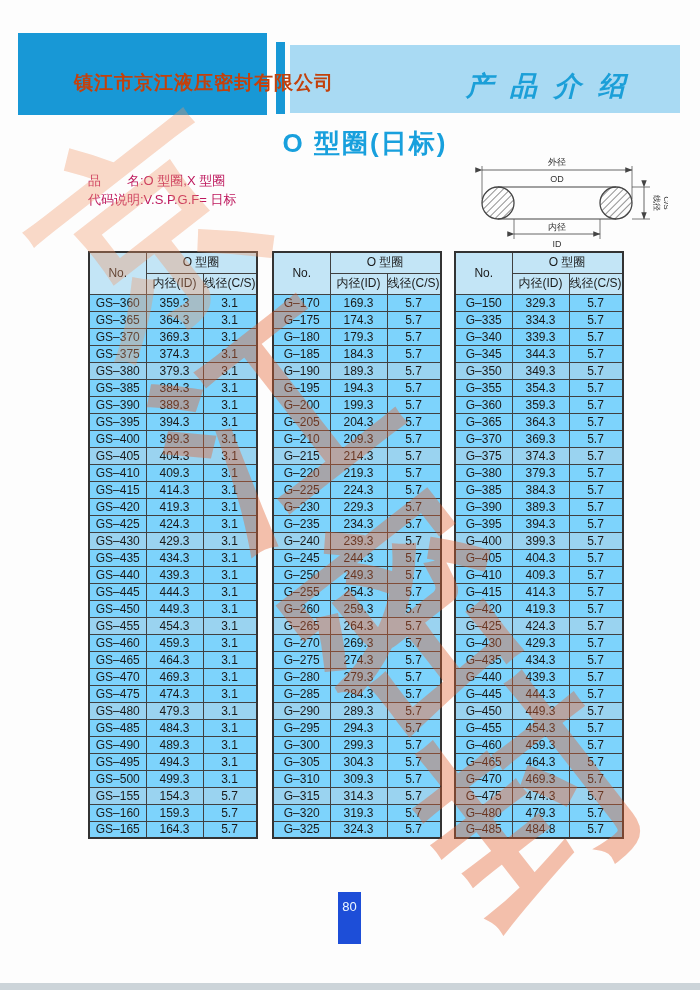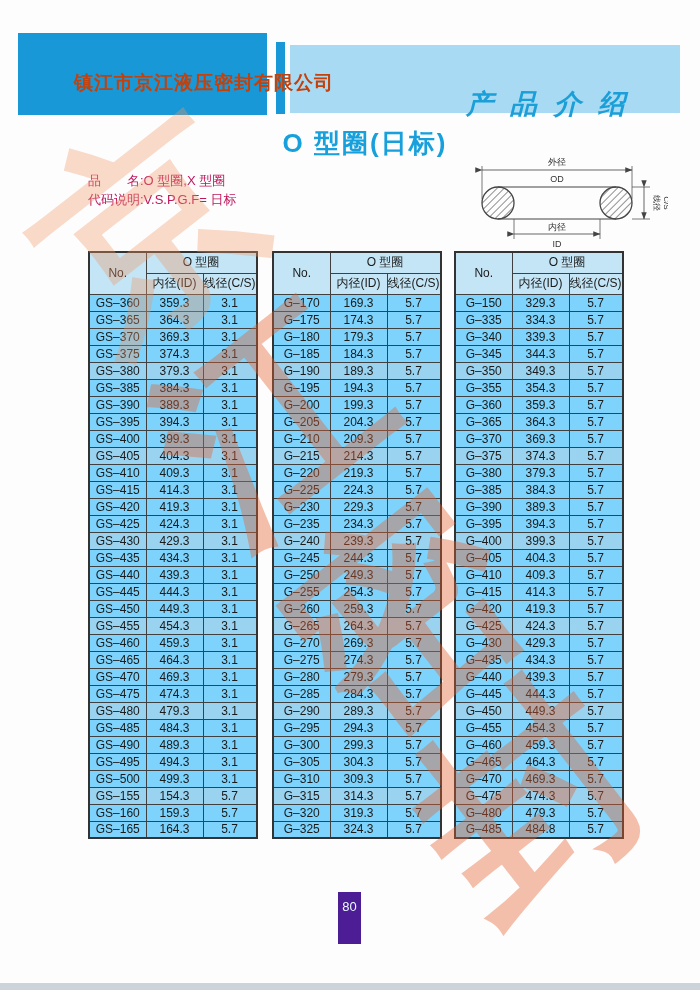--- a/index.html
+++ b/index.html
@@ -14,21 +14,21 @@
   .hdr-strip { position:absolute; left:276px; top:42px; width:9px;   height:72px; background:#1898d6; }
   .hdr-light { position:absolute; left:290px; top:45px; width:390px; height:68px; background:#a9daf3; }
   .company-name {
     position:absolute; left:74px; top:70px; z-index:3;
     font-family:"DejaVu Serif","Liberation Serif",serif; font-weight:bold;
     font-size:19px; letter-spacing:1px; color:#c2410c; white-space:nowrap;
   }
   .section-name {
     position:absolute; left:466px; top:68px; z-index:3;
     font-family:"DejaVu Serif","Liberation Serif",serif; font-style:italic; font-weight:bold;
-    font-size:27px; letter-spacing:17px; color:#1b9fd8; white-space:nowrap;margin-top:18px;
+    font-size:27px; letter-spacing:17px; color:#1b9fd8; white-space:nowrap;
   }
 
   
   .page-title {
     position:absolute; left:15px; top:126px; width:700px; text-align:center;
     font-size:26px; font-weight:bold; color:#18a0dd; letter-spacing:2px;
   }
   .info-block { position:absolute; left:88px; top:171px; font-size:13px; line-height:19px; color:#be185d; }
 
   
@@ -57,21 +57,21 @@
   .spec-table th, .spec-table td {
     border:1px solid #404040; text-align:center; font-weight:normal;
     font-size:12px; color:#1a1a1a; padding:0; overflow:hidden; white-space:nowrap;
   }
   .spec-table th { background:#c3e5f6; height:21px; }
   .spec-table td { height:17px; }
   .spec-table tr.hl td { background:#9ad3f0; }
 
   
   .page-num-box {
-    position:absolute; left:338px; top:892px; width:23px; height:52px; background:#4c1d95;
+    position:absolute; left:338px; top:892px; width:23px; height:52px; background:#1d4ed8;
     color:#eef8ff; font-size:13px; text-align:center; padding-top:7px; z-index:2;
   }
   .scan-edge-bottom { position:absolute; left:0; bottom:0; width:700px; height:7px; background:#ccd4d9; }
 </style>
 </head>
 <body>
 
 <div class="hdr-dark"></div>
 <div class="hdr-strip"></div>
 <div class="hdr-light"></div>

